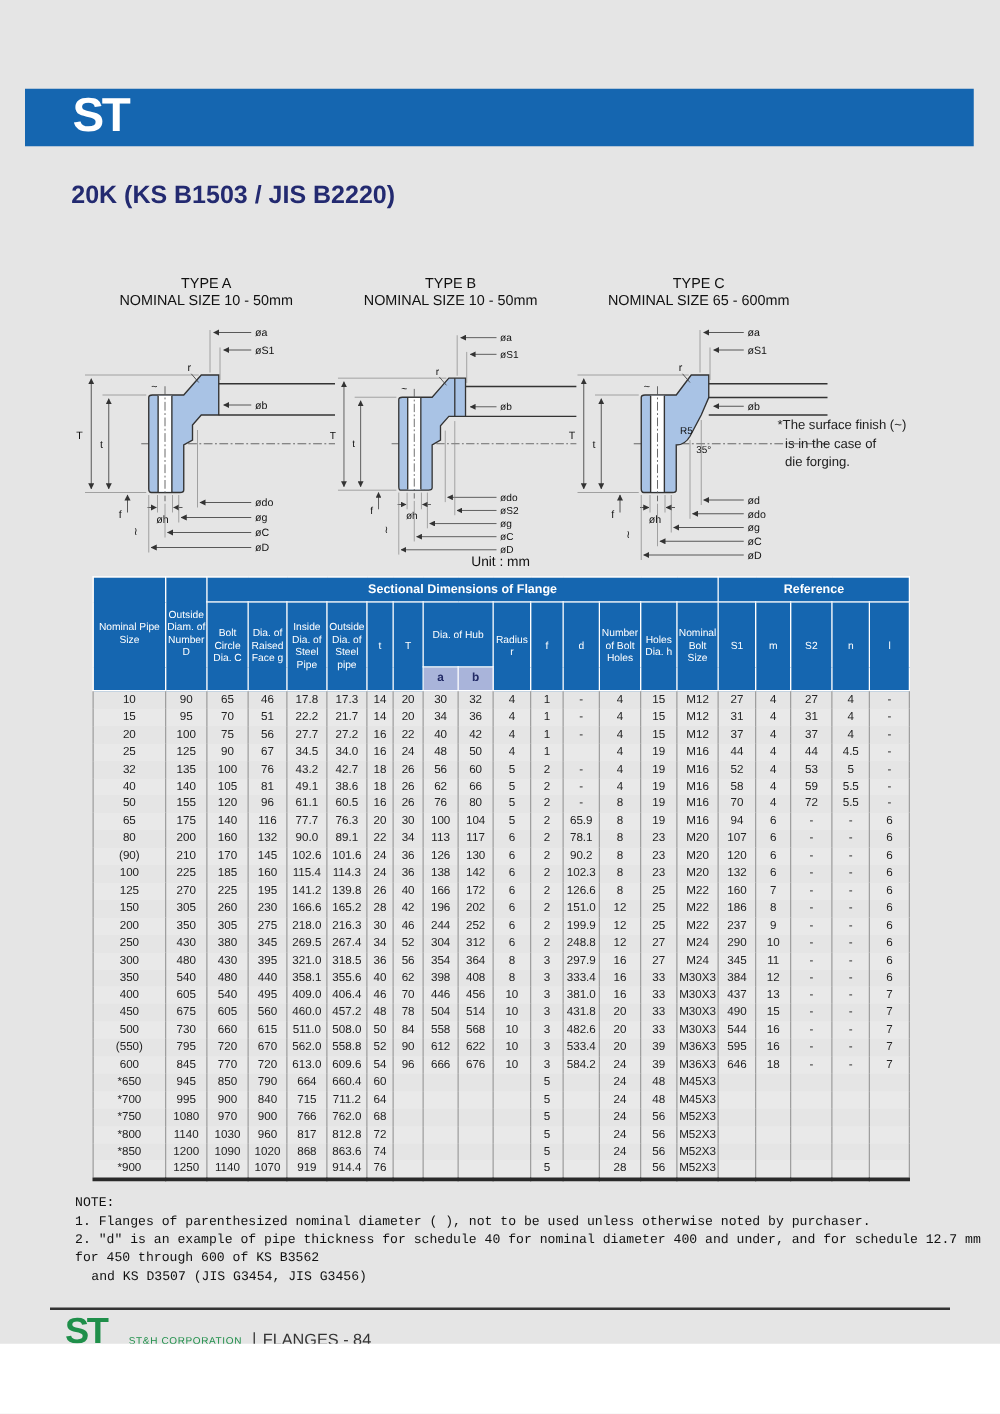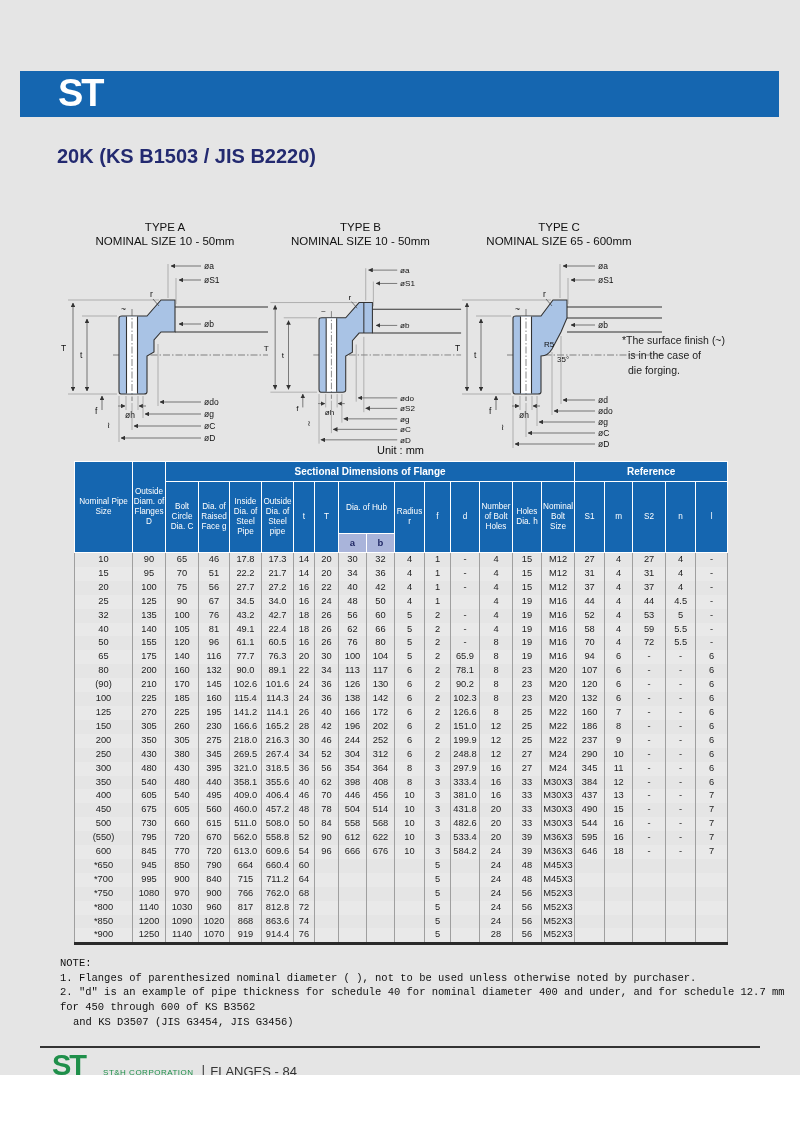--- a/index.html
+++ b/index.html
@@ -279,21 +279,21 @@
           <col style="width:33px">
         <col style="width:30px">
           <col style="width:28px">
           <col style="width:33px">
           <col style="width:30px">
         <col style="width:32px">
       </colgroup>
       <thead>
         <tr>
           <th rowspan="3">Nominal Pipe Size</th>
-          <th rowspan="3">Outside Diam. of Flanges D</th>
+          <th rowspan="3">Outside Diam. of Number D</th>
           <th colspan="14" class="grp">Sectional Dimensions of Flange</th>
           <th colspan="5" class="grp">Reference</th>
         </tr>
         <tr class="mainrow">
           <th rowspan="2">Bolt Circle Dia. C</th>
           <th rowspan="2">Dia. of Raised Face g</th>
           <th rowspan="2">Inside Dia. of Steel Pipe</th>
           <th rowspan="2">Outside Dia. of Steel pipe</th>
           <th rowspan="2">t</th>
           <th rowspan="2">T</th>
@@ -430,21 +430,21 @@
             <td>53</td>
             <td>5</td>
             <td>-</td>
           </tr>
           <tr>
             <td>40</td>
             <td>140</td>
             <td>105</td>
             <td>81</td>
             <td>49.1</td>
-            <td>22.4</td>
+            <td>38.6</td>
             <td>18</td>
             <td>26</td>
             <td>62</td>
             <td>66</td>
             <td>5</td>
             <td>2</td>
             <td>-</td>
             <td>4</td>
             <td>19</td>
             <td>M16</td>
@@ -568,21 +568,21 @@
             <td>-</td>
             <td>-</td>
             <td>6</td>
           </tr>
           <tr>
             <td>125</td>
             <td>270</td>
             <td>225</td>
             <td>195</td>
             <td>141.2</td>
-            <td>114.1</td>
+            <td>139.8</td>
             <td>26</td>
             <td>40</td>
             <td>166</td>
             <td>172</td>
             <td>6</td>
             <td>2</td>
             <td>126.6</td>
             <td>8</td>
             <td>25</td>
             <td>M22</td>

